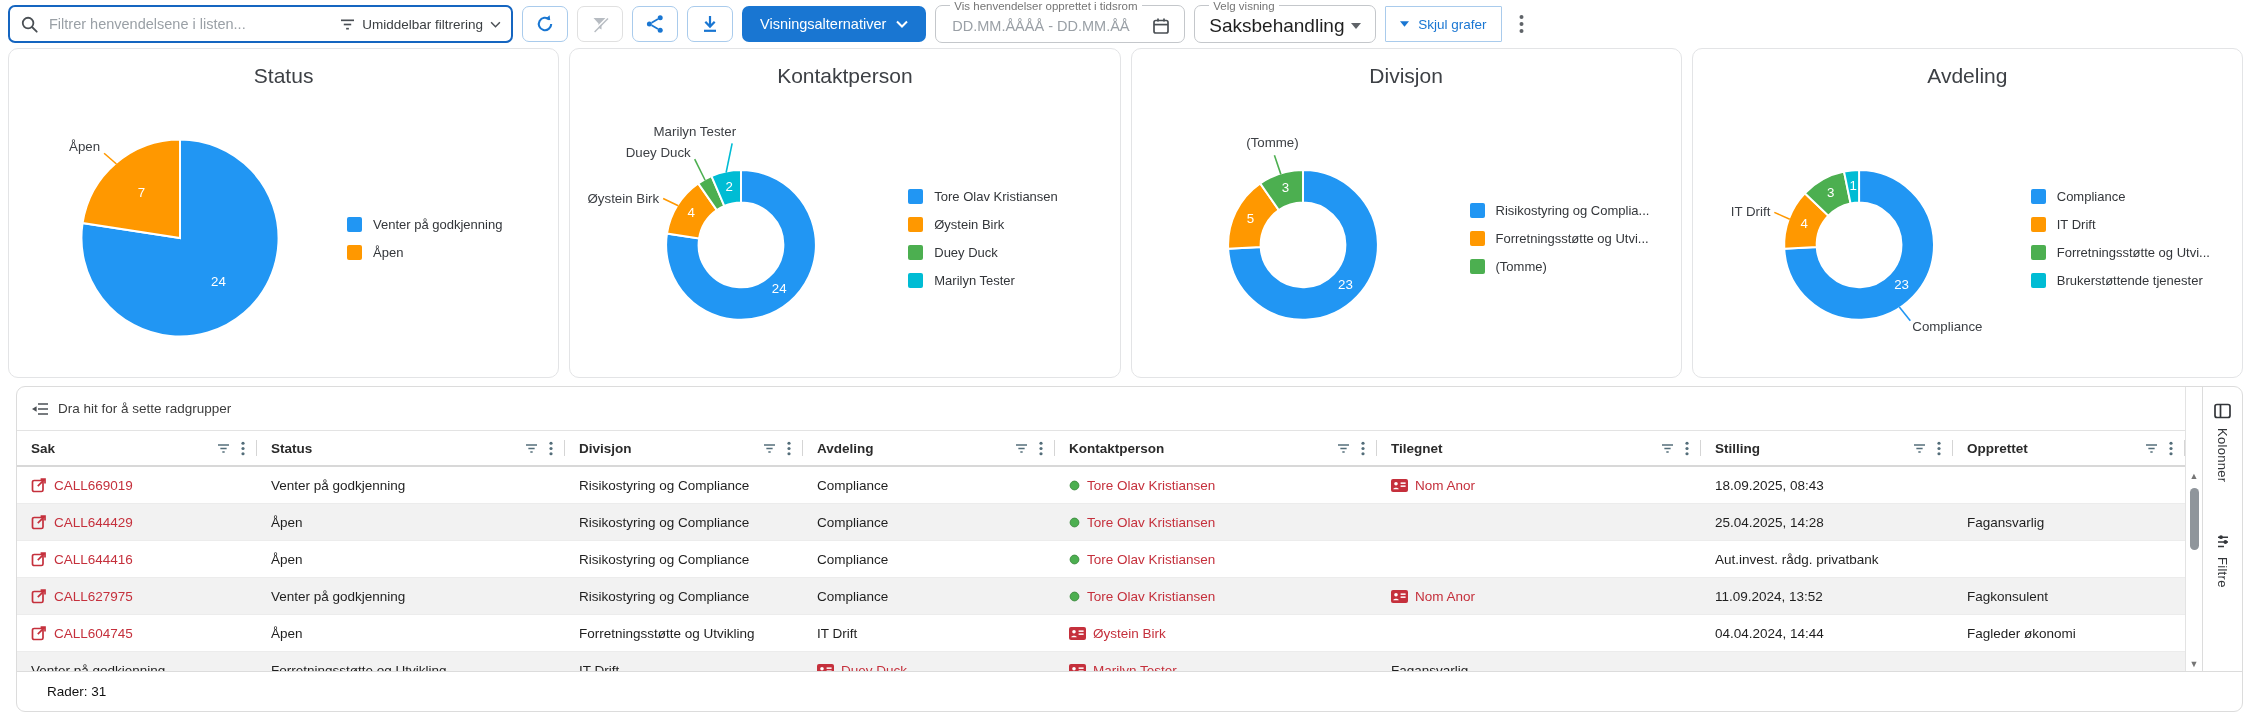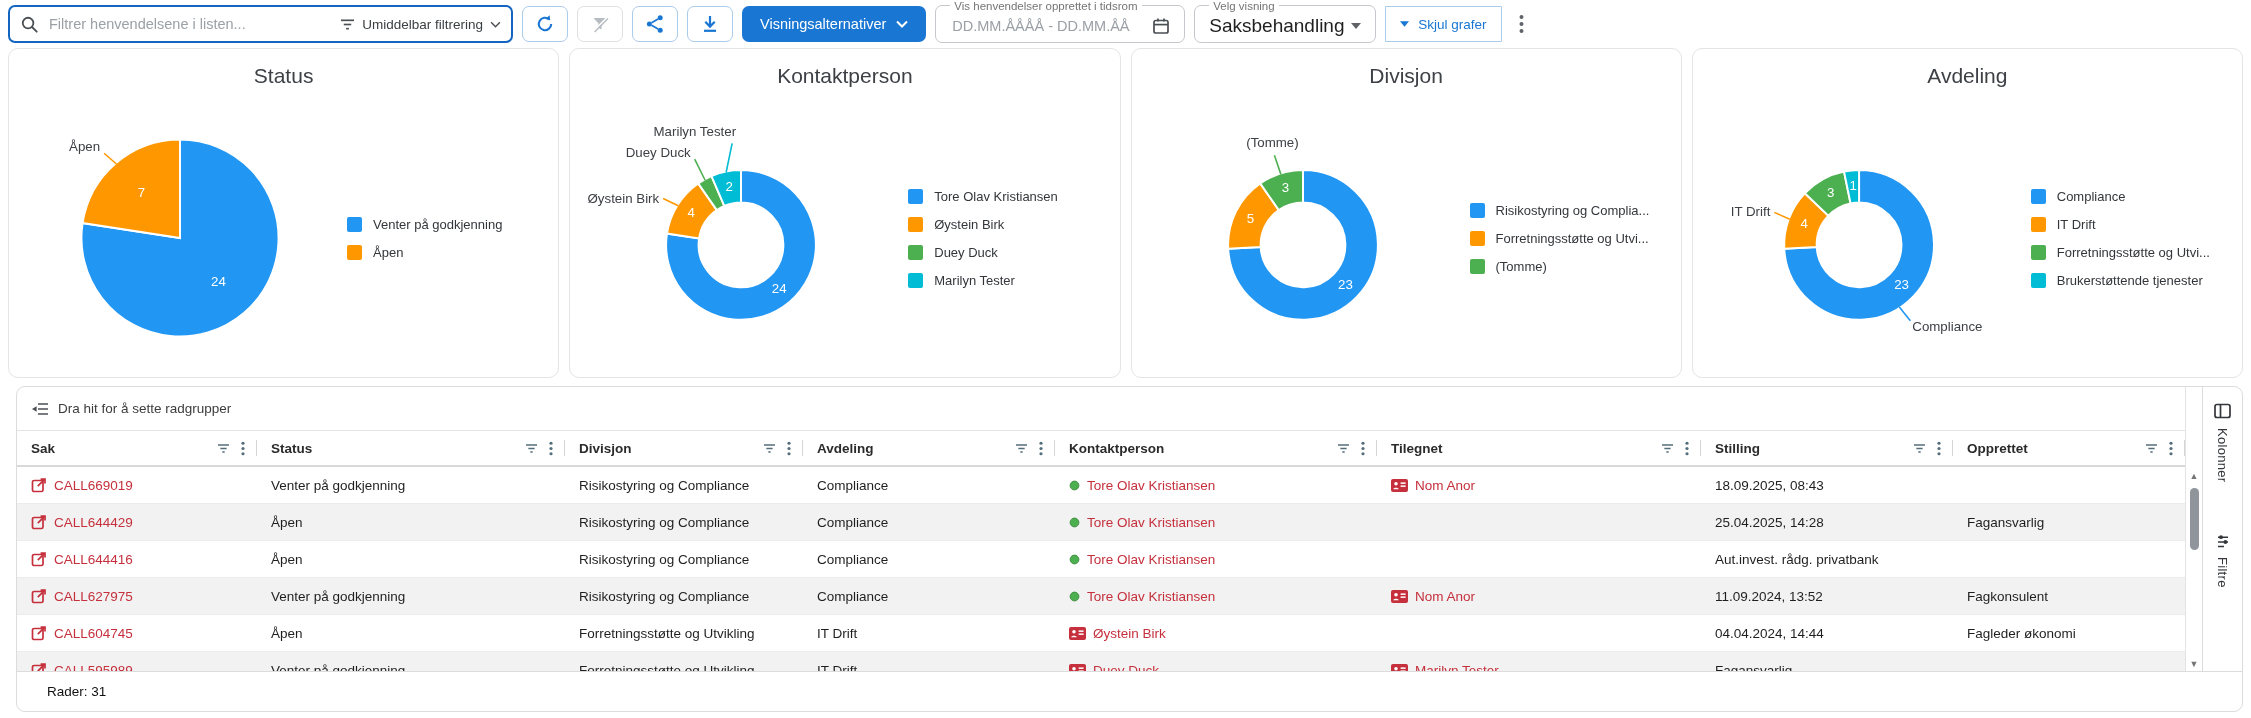--- a/index.html
+++ b/index.html
@@ -641,30 +641,20 @@
                   <rect x="9.6" y="6.4" width="5" height="1.5" fill="#fff"></rect>
                 </svg>
               </span>
               <span class="red-link">Øystein Birk</span>
             </div>
             <div class="cell"></div>
             <div class="cell">04.04.2024, 14:44</div>
             <div class="cell">Fagleder økonomi</div>
           </div>
           <div class="grid row alt">
-            <div class="cell">
-              <span style="display: flex;">
-                <svg width="16" height="16" viewBox="0 0 16 16">
-                  <rect x="1.5" y="3.5" width="10.5" height="11" rx="1.6" fill="none" stroke="#C5303C" stroke-width="1.7"></rect>
-                  <path d="M6.8 9.2 L13.6 2.4" stroke="#C5303C" stroke-width="1.7"></path>
-                  <path d="M9.6 2.1 h4.4 v4.4" fill="none" stroke="#C5303C" stroke-width="1.7"></path>
-                </svg>
-              </span>
-              <span class="red-link">CALL595989</span>
-            </div>
             <div class="cell">Venter på godkjenning</div>
             <div class="cell">Forretningsstøtte og Utvikling</div>
             <div class="cell">IT Drift</div>
             <div class="cell">
               <span style="display: flex;">
                 <svg width="17" height="13" viewBox="0 0 17 13">
                   <rect width="17" height="13" rx="2" fill="#C5303C"></rect>
                   <circle cx="5" cy="4.8" r="1.8" fill="#fff"></circle>
                   <path d="M2.3 10.3c0-2 5.4-2 5.4 0z" fill="#fff"></path>
                   <rect x="9.6" y="3.4" width="5" height="1.5" fill="#fff"></rect>

